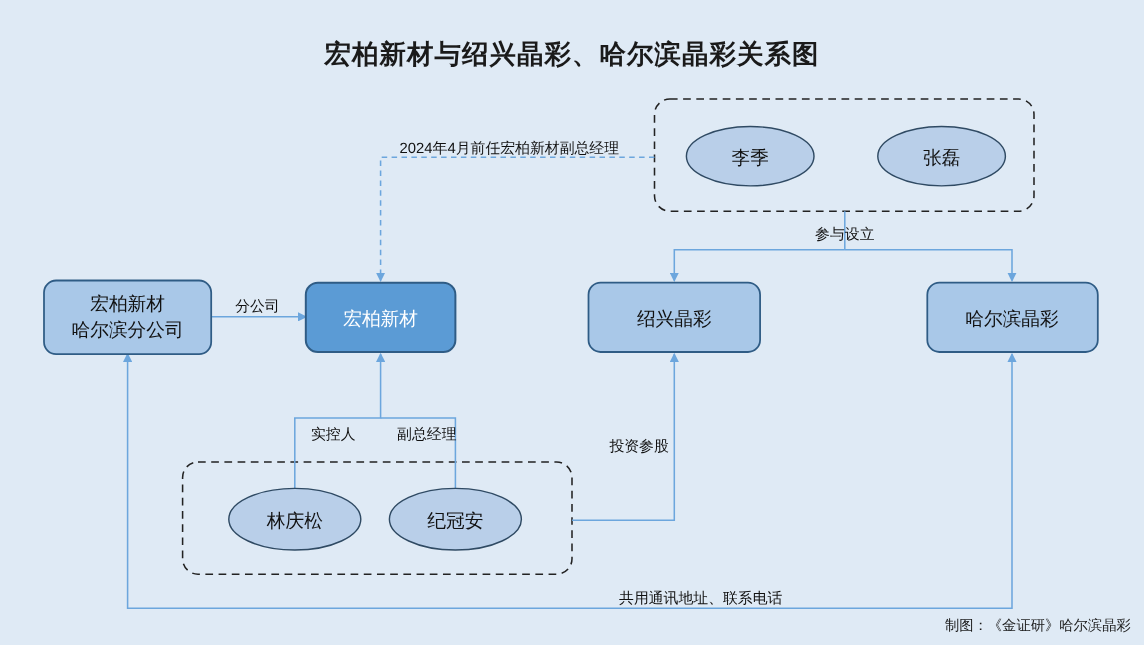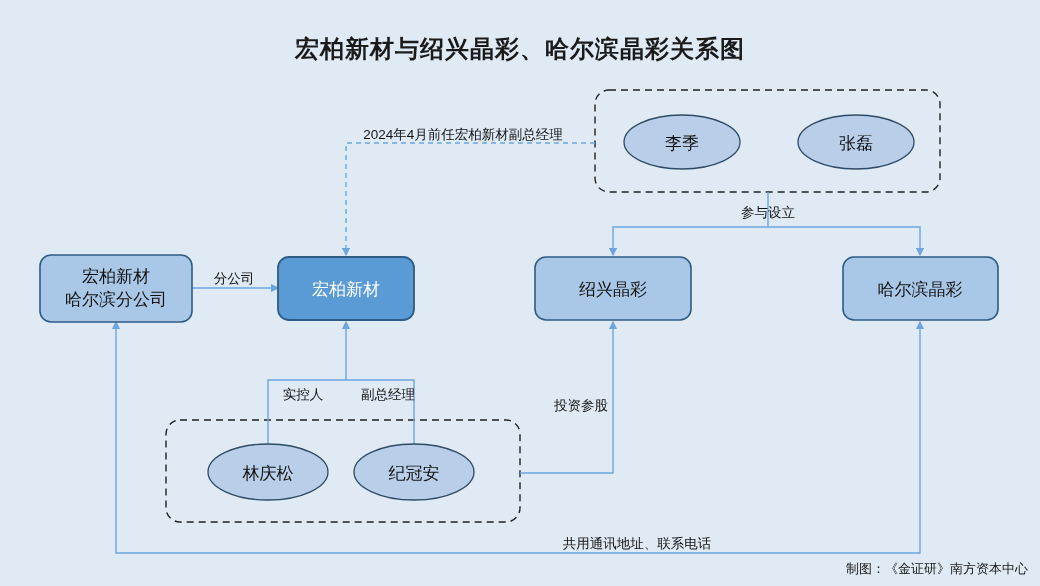--- a/index.html
+++ b/index.html
@@ -132,13 +132,13 @@
 
   <text class="edge-label" x="581" y="410" text-anchor="middle">投资参股</text>
 
   <text class="edge-label" x="303" y="399" text-anchor="middle">实控人</text>
 
   <text class="edge-label" x="388" y="399" text-anchor="middle">副总经理</text>
 
   <text class="edge-label" x="637" y="548" text-anchor="middle">共用通讯地址、联系电话</text>
 </svg>
 
-<div class="credit">制图：《金证研》南方资本中心</div>
+<div class="credit">制图：《金证研》哈尔滨晶彩</div>
 
 </body></html>

